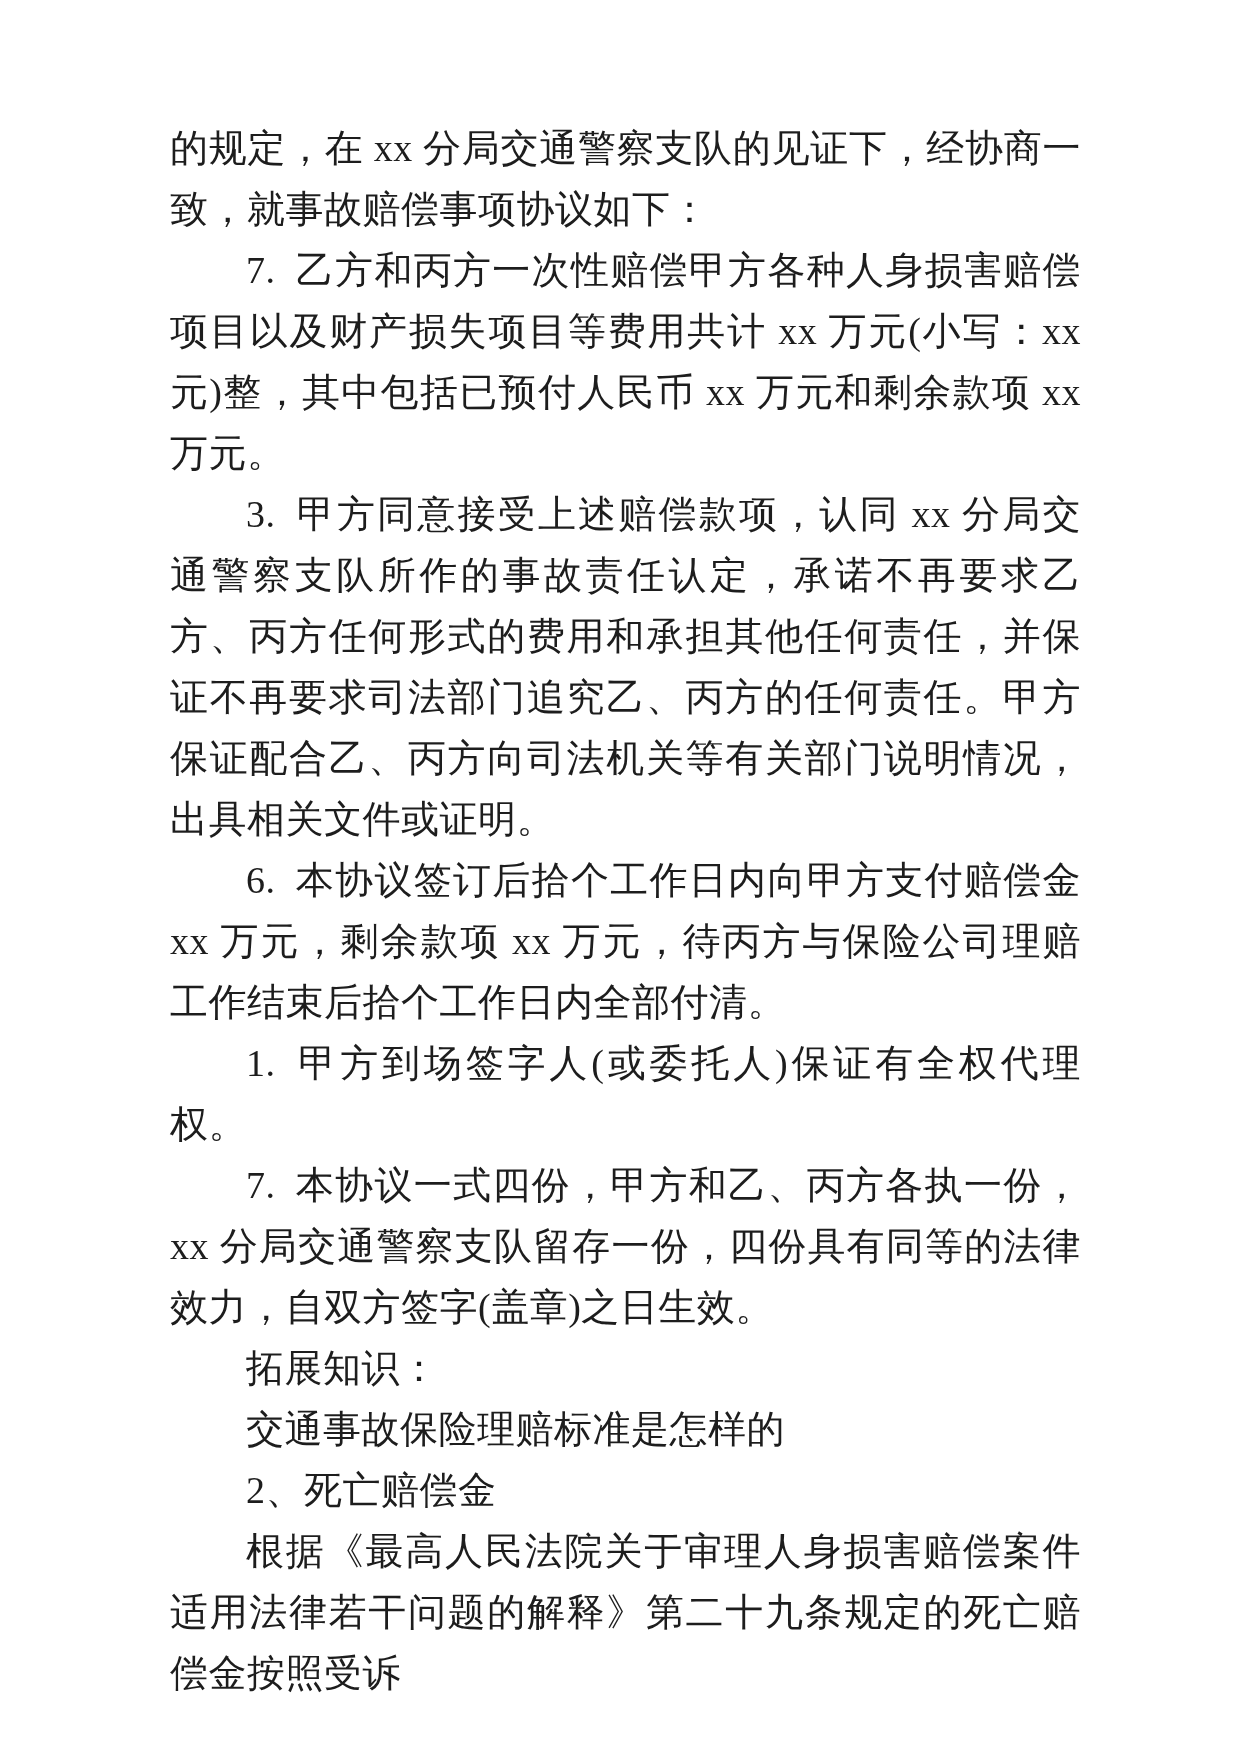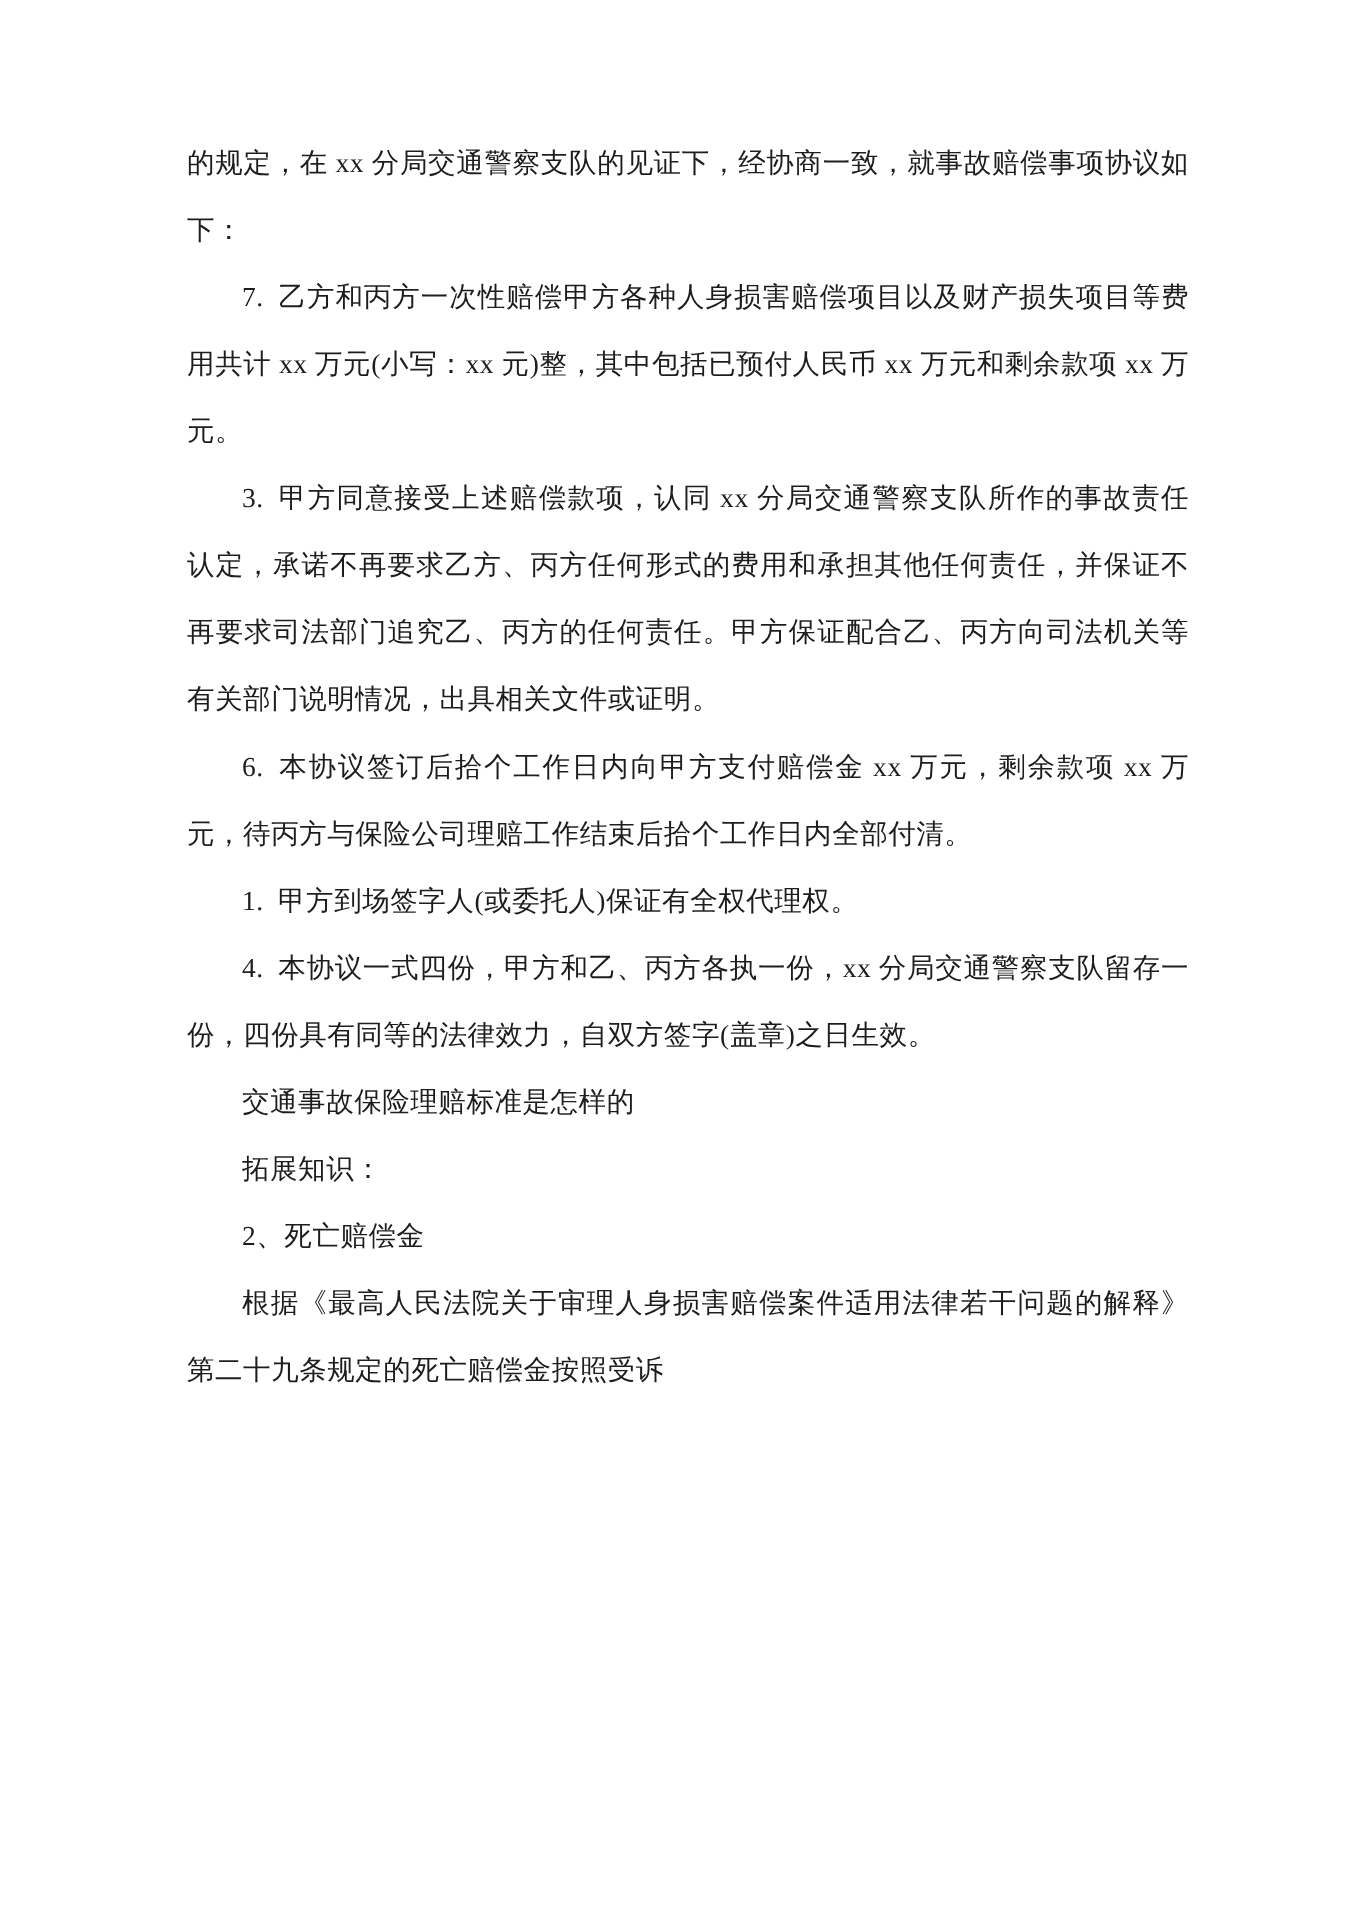--- a/index.html
+++ b/index.html
@@ -12,21 +12,21 @@
     height: 1754px;
     overflow: hidden;
   }
   .page {
     box-sizing: border-box;
     width: 1241px;
     height: 1754px;
     background: #ffffff;
     padding: 118px 160px 0 170px;
     font-family: "Liberation Serif", serif;
-    font-size: 25px;
+    font-size: 38px;
     line-height: 61px;
     letter-spacing: 0.5px;
     color: #1d1d1d;
   }
   .para {
     margin: 0;
     text-align: justify;
     text-justify: inter-character;
   }
   .para.indent {
@@ -35,18 +35,18 @@
 </style>
 </head>
 <body>
 
 <div class="page">
   <p class="para">的规定，在 xx 分局交通警察支队的见证下，经协商一致，就事故赔偿事项协议如下：</p>
   <p class="para indent">7. 乙方和丙方一次性赔偿甲方各种人身损害赔偿项目以及财产损失项目等费用共计 xx 万元(小写：xx 元)整，其中包括已预付人民币 xx 万元和剩余款项 xx 万元。</p>
   <p class="para indent">3. 甲方同意接受上述赔偿款项，认同 xx 分局交通警察支队所作的事故责任认定，承诺不再要求乙方、丙方任何形式的费用和承担其他任何责任，并保证不再要求司法部门追究乙、丙方的任何责任。甲方保证配合乙、丙方向司法机关等有关部门说明情况，出具相关文件或证明。</p>
   <p class="para indent">6. 本协议签订后拾个工作日内向甲方支付赔偿金 xx 万元，剩余款项 xx 万元，待丙方与保险公司理赔工作结束后拾个工作日内全部付清。</p>
   <p class="para indent">1. 甲方到场签字人(或委托人)保证有全权代理权。</p>
-  <p class="para indent">4. 本协议一式四份，甲方和乙、丙方各执一份，xx 分局交通警察支队留存一份，四份具有同等的法律效力，自双方签字(盖章)之日生效。</p>
+  <p class="para indent">7. 本协议一式四份，甲方和乙、丙方各执一份，xx 分局交通警察支队留存一份，四份具有同等的法律效力，自双方签字(盖章)之日生效。</p>
+  <p class="para indent">拓展知识：</p>
   <p class="para indent">交通事故保险理赔标准是怎样的</p>
-  <p class="para indent">拓展知识：</p>
   <p class="para indent">2、死亡赔偿金</p>
   <p class="para indent">根据《最高人民法院关于审理人身损害赔偿案件适用法律若干问题的解释》第二十九条规定的死亡赔偿金按照受诉</p>
 </div>
 
 </body></html>

